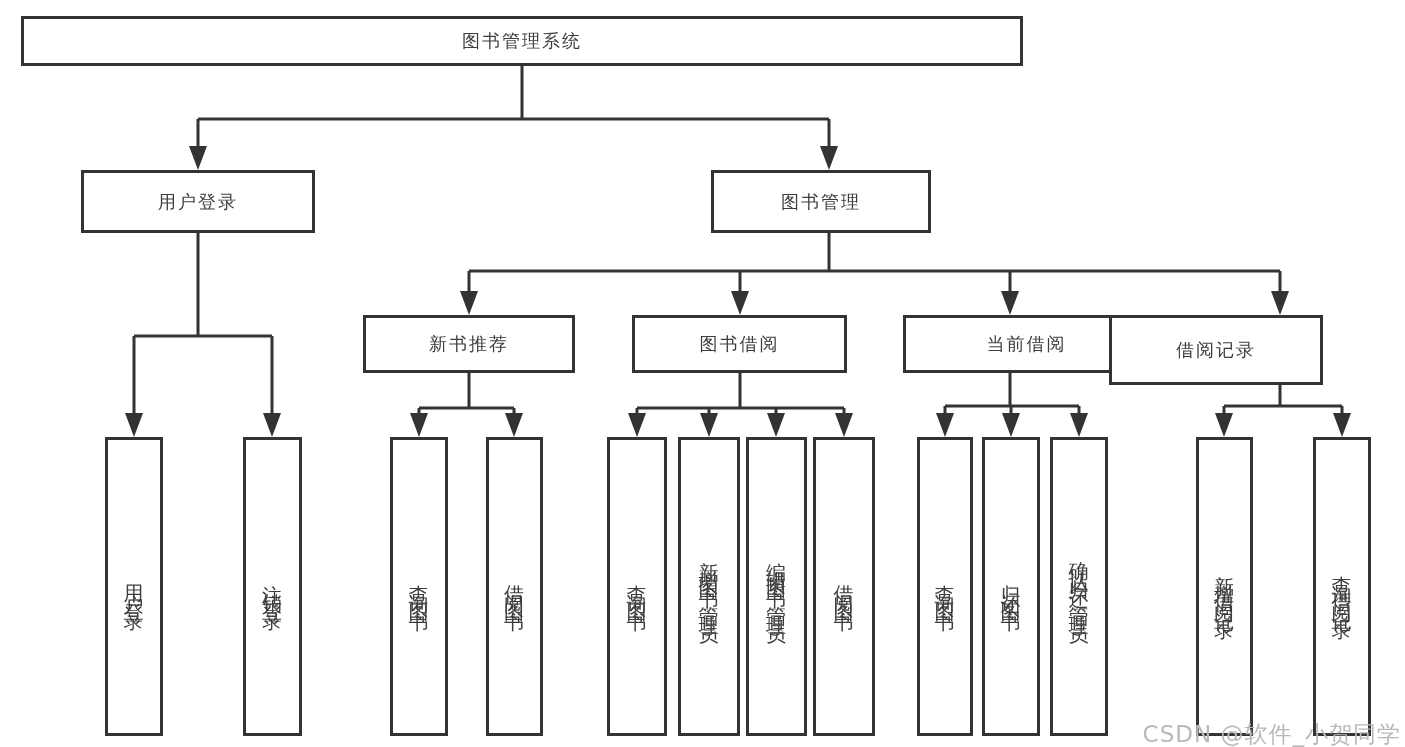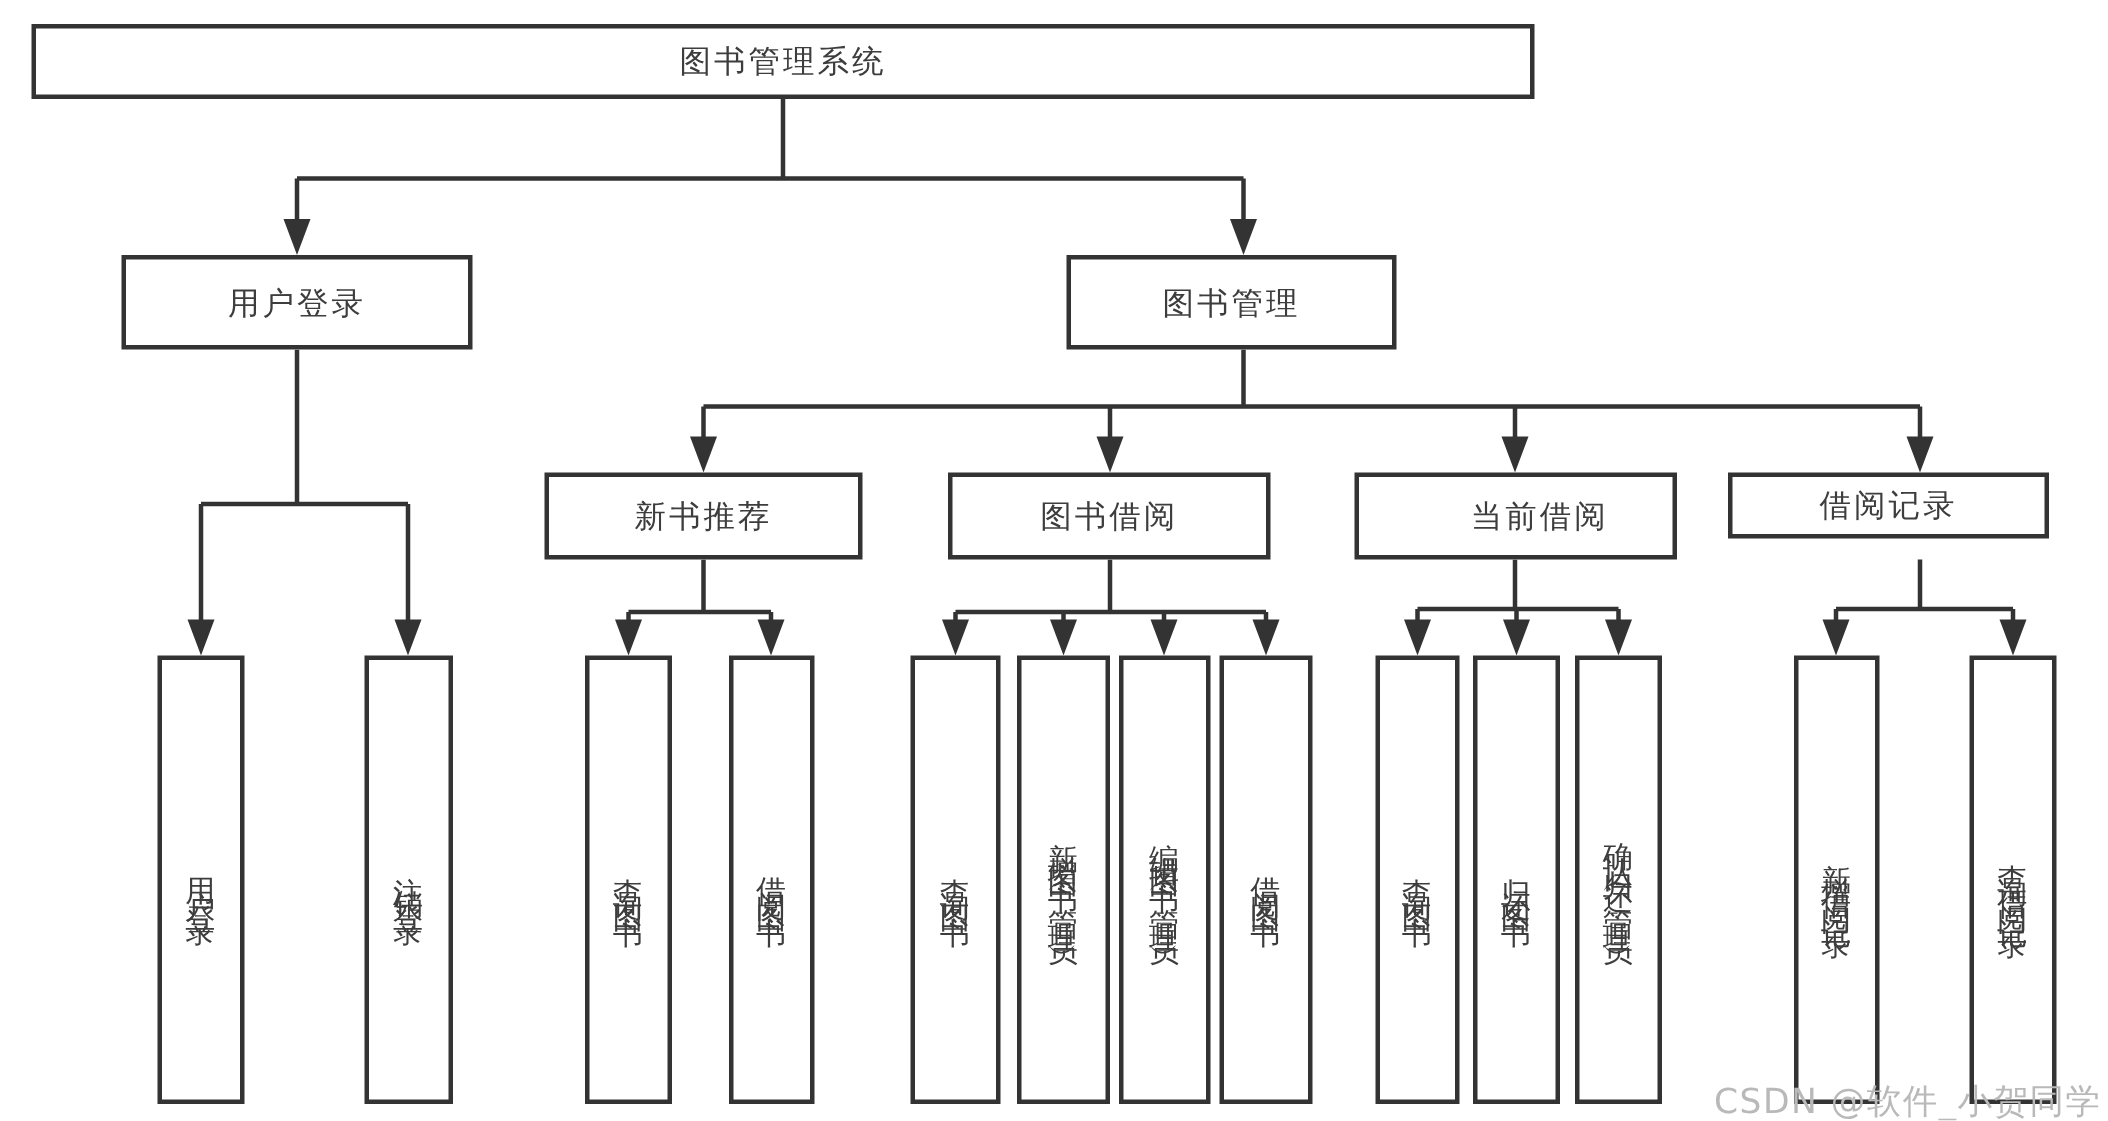--- a/index.html
+++ b/index.html
@@ -4,21 +4,21 @@
 <style>
   html,body{margin:0;padding:0;background:#ffffff;}
   .canvas{
     position:relative;width:1405px;height:747px;background:#ffffff;
     font-family:"DejaVu Sans","Liberation Sans",sans-serif;overflow:hidden;
   }
   .node{
     position:absolute;background:#ffffff;border:3px solid #333333;box-sizing:border-box;
     display:flex;align-items:center;justify-content:center;color:#3d3d3d;z-index:2;
   }
-  .node-h{font-size:21px;letter-spacing:2px;white-space:nowrap;}
+  .node-h{font-size:18px;letter-spacing:2px;white-space:nowrap;}
   .root{left:21px;top:16px;width:1002px;height:50px;}
   .leaf{top:437px;height:299px;font-size:20px;}
   .leaf .vtxt{
     writing-mode:vertical-rl;text-orientation:mixed;
     letter-spacing:9px;line-height:1;display:block;
   }
   .connectors{position:absolute;left:0;top:0;width:1405px;height:747px;z-index:1;}
   .connectors path{stroke:#333333;stroke-width:3;fill:none;}
   .connectors polygon{fill:#333333;stroke:none;}
   .watermark{
@@ -94,21 +94,21 @@
 
   <div class="node node-h" style="left:363px;top:315px;width:212px;height:58px;">
     <span>新书推荐</span>
   </div>
   <div class="node node-h" style="left:632px;top:315px;width:215px;height:58px;align-items:center;">
     <span>图书借阅</span>
   </div>
   <div class="node node-h" style="left:903px;top:315px;width:215px;height:58px;padding-left:32px;">
     <span>当前借阅</span>
   </div>
-  <div class="node node-h" style="left:1152px;top:315px;width:214px;height:44px;">
+  <div class="node node-h" style="left:1109px;top:315px;width:214px;height:70px;">
     <span>借阅记录</span>
   </div>
 
   <div class="node leaf" style="left:105px;width:58px;">
     <span class="vtxt">用户登录</span>
   </div>
   <div class="node leaf" style="left:243px;width:59px;">
     <span class="vtxt">注销登录</span>
   </div>
 

